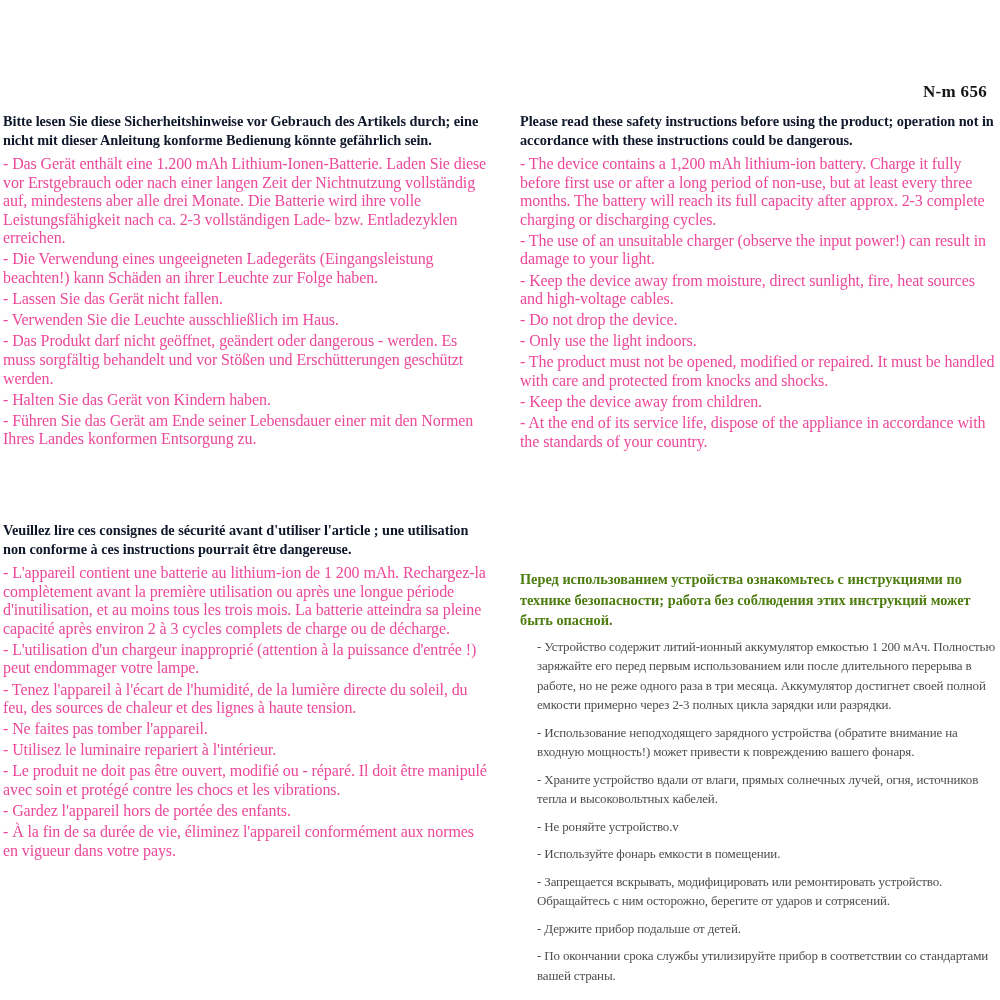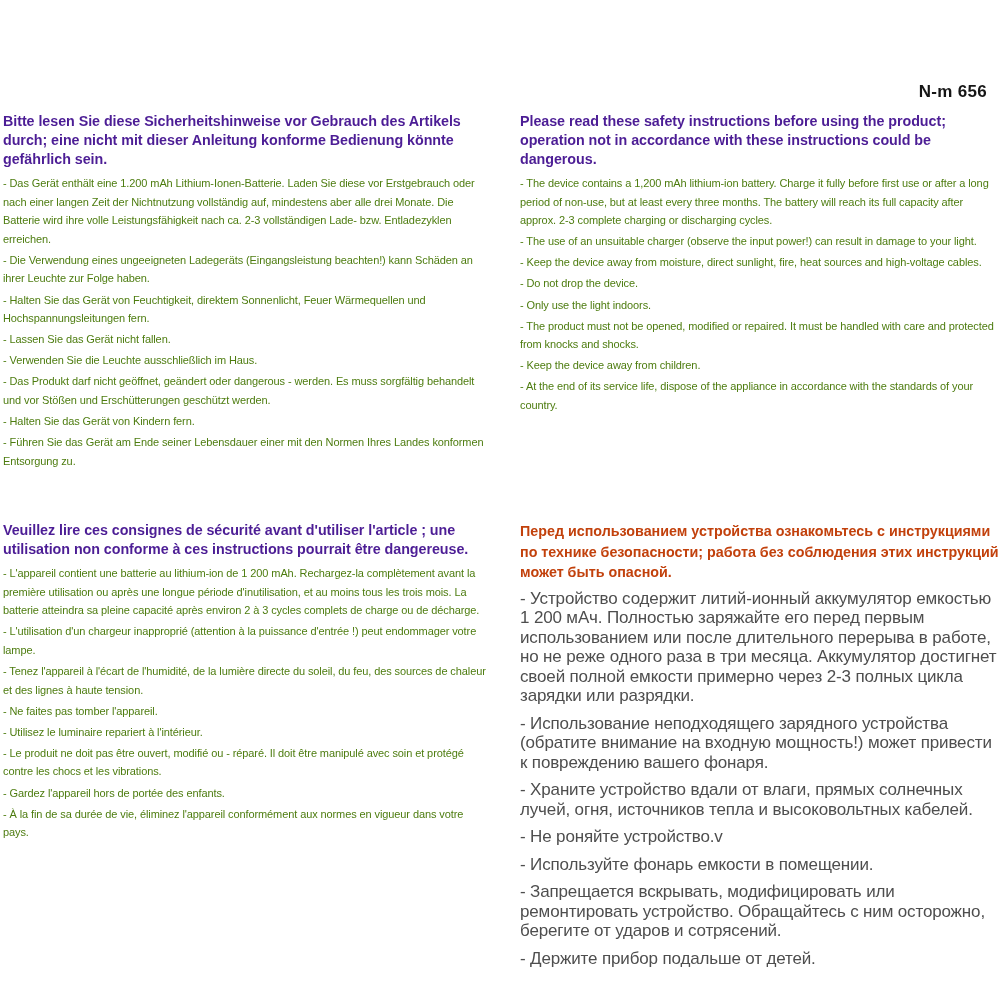--- a/index.html
+++ b/index.html
@@ -6,21 +6,21 @@
     margin: 0;
     padding: 0;
     background: #ffffff;
   }
   #page {
     position: relative;
     width: 1000px;
     height: 1000px;
     background: #ffffff;
     overflow: hidden;
-    font-family: Liberation Sans, sans-serif;
+    font-family: Liberation Serif, serif;
   }
   .model-number {
     position: absolute;
     top: 82px;
     left: 820px;
     width: 167px;
     text-align: right;
     font-size: 17px;
     font-weight: bold;
     letter-spacing: 0.3px;
@@ -32,62 +32,63 @@
   .sec-de { left: 3px;   top: 112px; width: 484px; }
   .sec-en { left: 520px; top: 112px; width: 480px; }
   .sec-fr { left: 3px;   top: 521px; width: 484px; }
   .sec-ru { left: 520px; top: 521px; width: 480px; }
 
   .section h2 {
     font-size: 14.3px;
     font-weight: bold;
     line-height: 19px;
     margin: 0 0 5px 0;
-    color: #4c1d95;
+    color: #0f172a;
     letter-spacing: -0.05px;
   }
   .section p {
-    font-size: 11px;
+    font-size: 16px;
     font-weight: normal;
     line-height: 18.6px;
     margin: 0 0 2.5px 0;
-    color: #4d7c0f;
+    color: #ec4899;
     letter-spacing: -0.1px;
   }
   
   .sec-ru h2 {
     line-height: 20.5px;
     margin-bottom: 6px;
-    color: #c2410c;
+    color: #4d7c0f;
     letter-spacing: 0;
+    margin-top: 48px;
   }
   .sec-ru p {
-    font-size: 17px;
+    font-size: 13px;
     line-height: 19.5px;
     margin-bottom: 8px;
     color: #4e4e4e;
     letter-spacing: -0.15px;
+    margin-left: 17px;
   }
 </style>
 </head>
 <body>
 
 <div id="page">
 
   <div class="model-number">N-m 656</div>
 
   <div class="section sec-de">
     <h2>Bitte lesen Sie diese Sicherheitshinweise vor Gebrauch des Artikels durch; eine nicht mit dieser Anleitung konforme Bedienung könnte gefährlich sein.</h2>
     <p>- Das Gerät enthält eine 1.200 mAh Lithium-Ionen-Batterie. Laden Sie diese vor Erstgebrauch oder nach einer langen Zeit der Nichtnutzung vollständig auf, mindestens aber alle drei Monate. Die Batterie wird ihre volle Leistungsfähigkeit nach ca. 2-3 vollständigen Lade- bzw. Entladezyklen erreichen.</p>
     <p>- Die Verwendung eines ungeeigneten Ladegeräts (Eingangsleistung beachten!) kann Schäden an ihrer Leuchte zur Folge haben.</p>
-    <p>- Halten Sie das Gerät von Feuchtigkeit, direktem Sonnenlicht, Feuer Wärmequellen und Hochspannungsleitungen fern.</p>
     <p>- Lassen Sie das Gerät nicht fallen.</p>
     <p>- Verwenden Sie die Leuchte ausschließlich im Haus.</p>
     <p>- Das Produkt darf nicht geöffnet, geändert oder dangerous - werden. Es muss sorgfältig behandelt und vor Stößen und Erschütterungen geschützt werden.</p>
-    <p>- Halten Sie das Gerät von Kindern fern.</p>
+    <p>- Halten Sie das Gerät von Kindern haben.</p>
     <p>- Führen Sie das Gerät am Ende seiner Lebensdauer einer mit den Normen Ihres Landes konformen Entsorgung zu.</p>
   </div>
 
   <div class="section sec-en">
     <h2>Please read these safety instructions before using the product; operation not in accordance with these instructions could be dangerous.</h2>
     <p>- The device contains a 1,200 mAh lithium-ion battery. Charge it fully before first use or after a long period of non-use, but at least every three months. The battery will reach its full capacity after approx. 2-3 complete charging or discharging cycles.</p>
     <p>- The use of an unsuitable charger (observe the input power!) can result in damage to your light.</p>
     <p>- Keep the device away from moisture, direct sunlight, fire, heat sources and high-voltage cables.</p>
     <p>- Do not drop the device.</p>
     <p>- Only use the light indoors.</p>
@@ -110,15 +111,16 @@
 
   <div class="section sec-ru">
     <h2>Перед использованием устройства ознакомьтесь с инструкциями по технике безопасности; работа без соблюдения этих инструкций может быть опасной.</h2>
     <p>- Устройство содержит литий-ионный аккумулятор емкостью 1 200 мАч. Полностью заряжайте его перед первым использованием или после длительного перерыва в работе, но не реже одного раза в три месяца. Аккумулятор достигнет своей полной емкости примерно через 2-3 полных цикла зарядки или разрядки.</p>
     <p>- Использование неподходящего зарядного устройства (обратите внимание на входную мощность!) может привести к повреждению вашего фонаря.</p>
     <p>- Храните устройство вдали от влаги, прямых солнечных лучей, огня, источников тепла и высоковольтных кабелей.</p>
     <p>- Не роняйте устройство.v</p>
     <p>- Используйте фонарь емкости в помещении.</p>
     <p>- Запрещается вскрывать, модифицировать или ремонтировать устройство. Обращайтесь с ним осторожно, берегите от ударов и сотрясений.</p>
     <p>- Держите прибор подальше от детей.</p>
+    <p>- По окончании срока службы утилизируйте прибор в соответствии со стандартами вашей страны.</p>
   </div>
 
 </div>
 
 </body></html>

